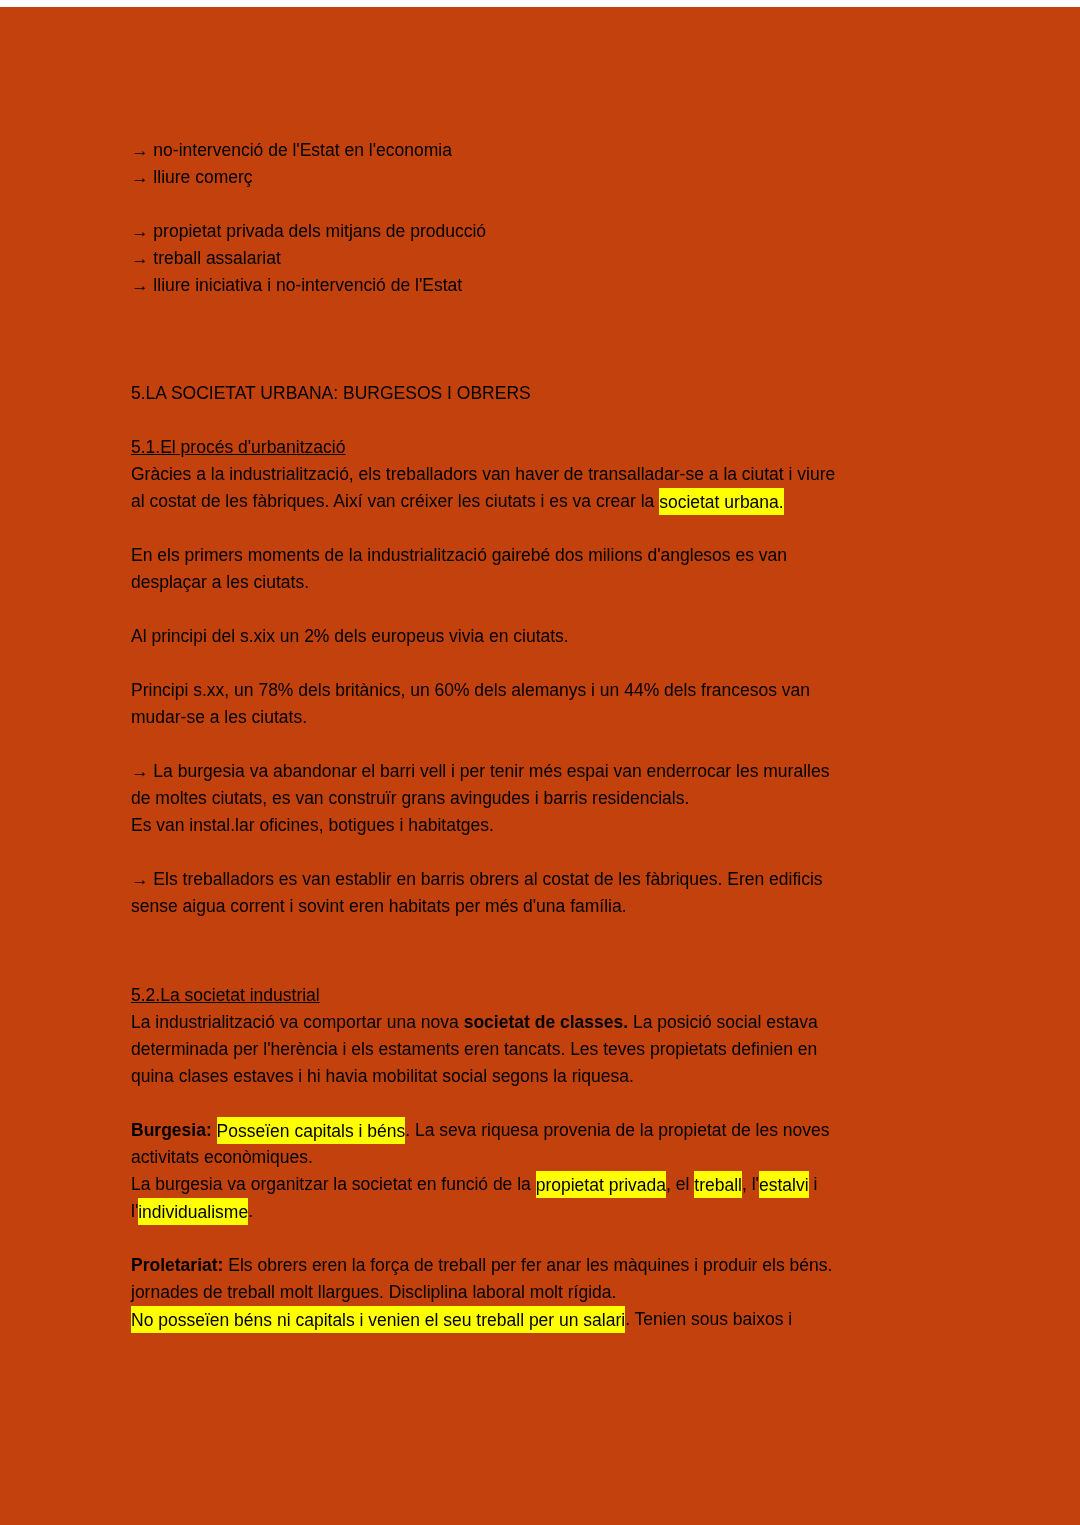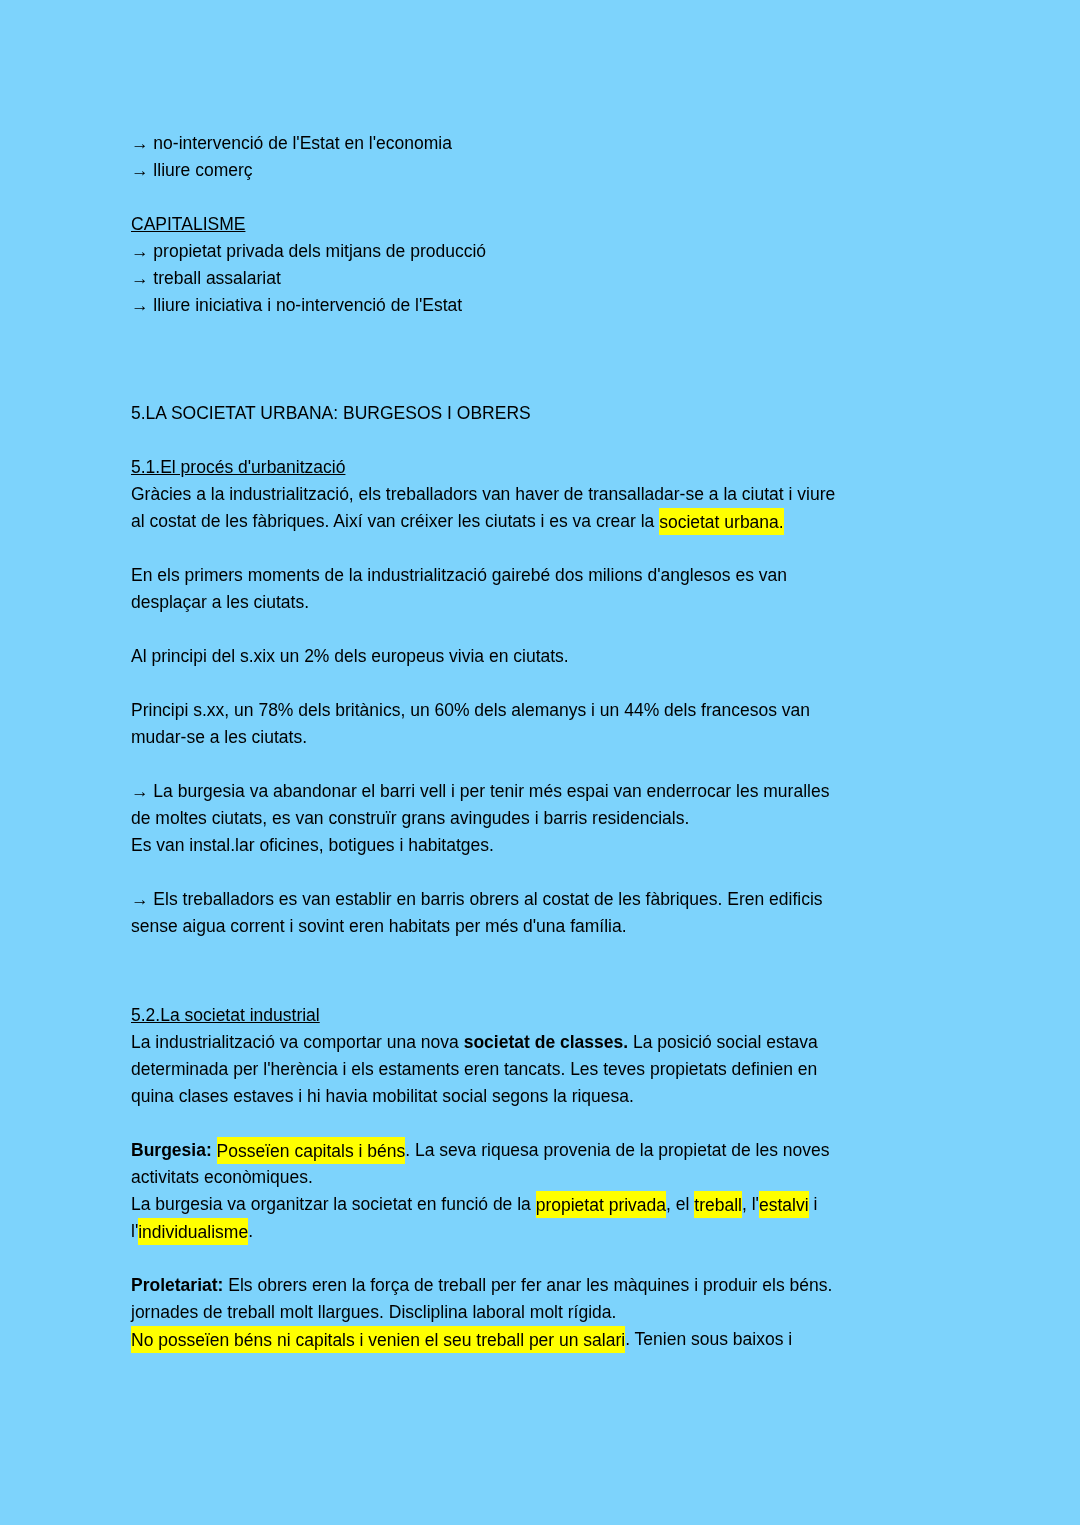--- a/index.html
+++ b/index.html
@@ -9,21 +9,22 @@
   body {
     width: 1080px;
     height: 1525px;
     background: #ffffff;
     position: relative;
     overflow: hidden;
   }
   .doc-page {
     position: absolute;
     inset: 0;
-    background: #7dd3fc;
+    background: #c2410c;
+    margin-top: 7px;
   }
   .doc-content {
     position: absolute;
     left: 131px;
     top: 130px;
     width: 815px;
     font-family: "Liberation Sans", sans-serif;
     font-size: 17.5px;
     line-height: 27px;
     color: #000000;
@@ -44,21 +45,20 @@
   }
 </style>
 </head>
 <body style="background: rgb(255, 255, 255);">
 
 <div class="doc-page">
   <div class="doc-content">
       <div class="line"><span>→ no-intervenció de l'Estat en l'economia</span></div>
       <div class="line"><span>→ lliure comerç</span></div>
       <div style="height: 27px;"></div>
-      <div class="line"><span class="u">CAPITALISME</span></div>
       <div class="line"><span>→ propietat privada dels mitjans de producció</span></div>
       <div class="line"><span>→ treball assalariat</span></div>
       <div class="line"><span>→ lliure iniciativa i no-intervenció de l'Estat</span></div>
       <div style="height: 81px;"></div>
       <div class="line"><span>5.LA SOCIETAT URBANA: BURGESOS I OBRERS</span></div>
       <div style="height: 27px;"></div>
       <div class="line"><span class="u">5.1.El procés d'urbanització</span></div>
       <div class="line"><span>Gràcies a la industrialització, els treballadors van haver de transalladar-se a la ciutat i viure</span></div>
       <div class="line"><span>al costat de les fàbriques. Així van créixer les ciutats i es va crear la </span><span class="hl">societat urbana.</span></div>
       <div style="height: 27px;"></div>

